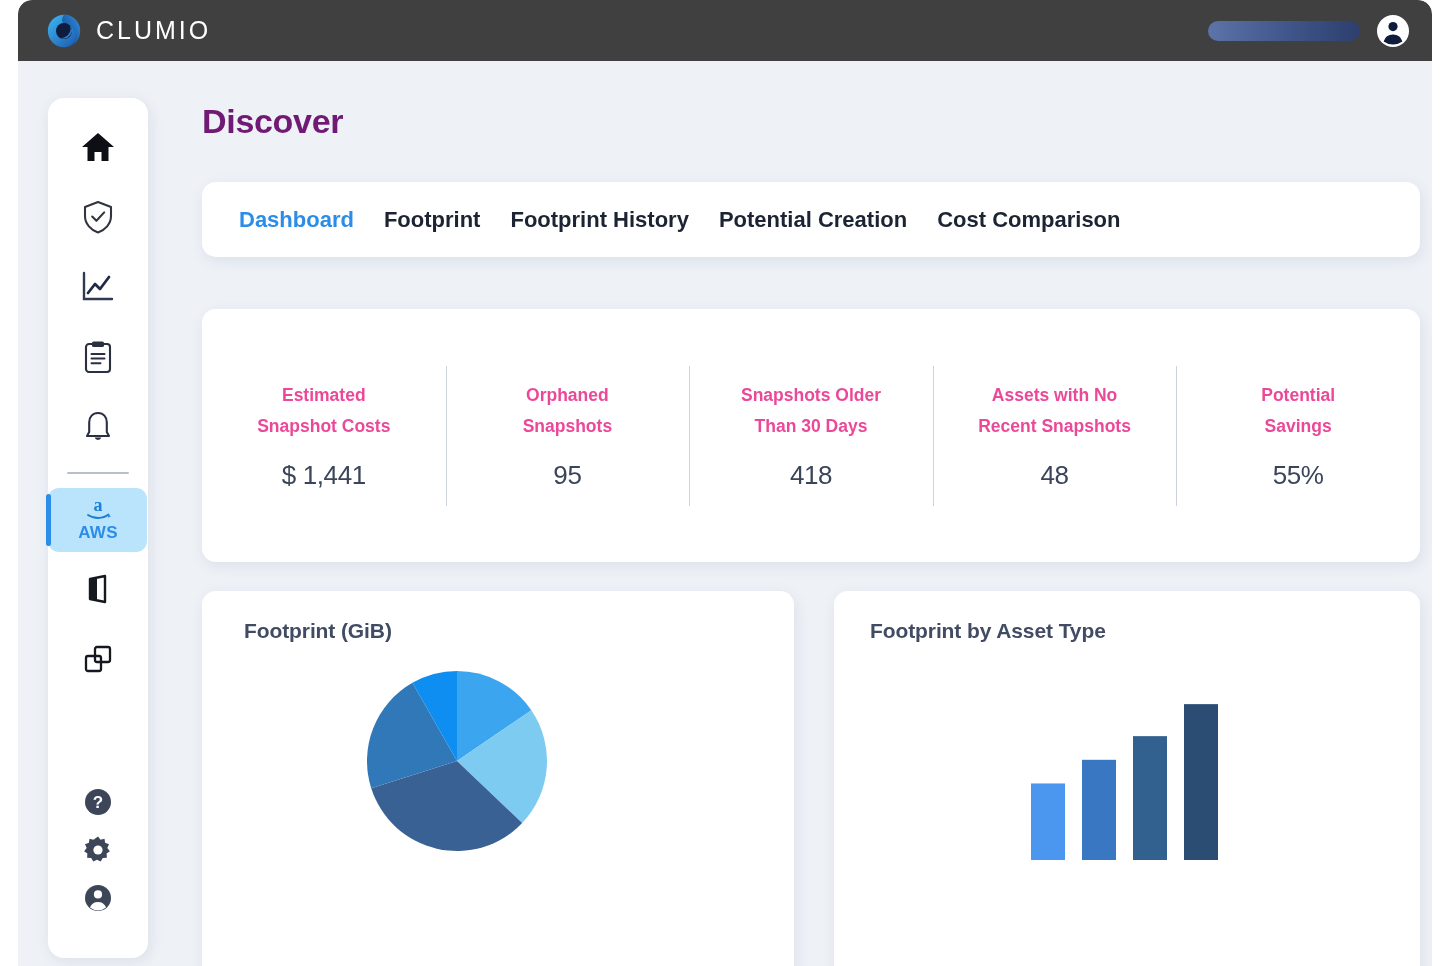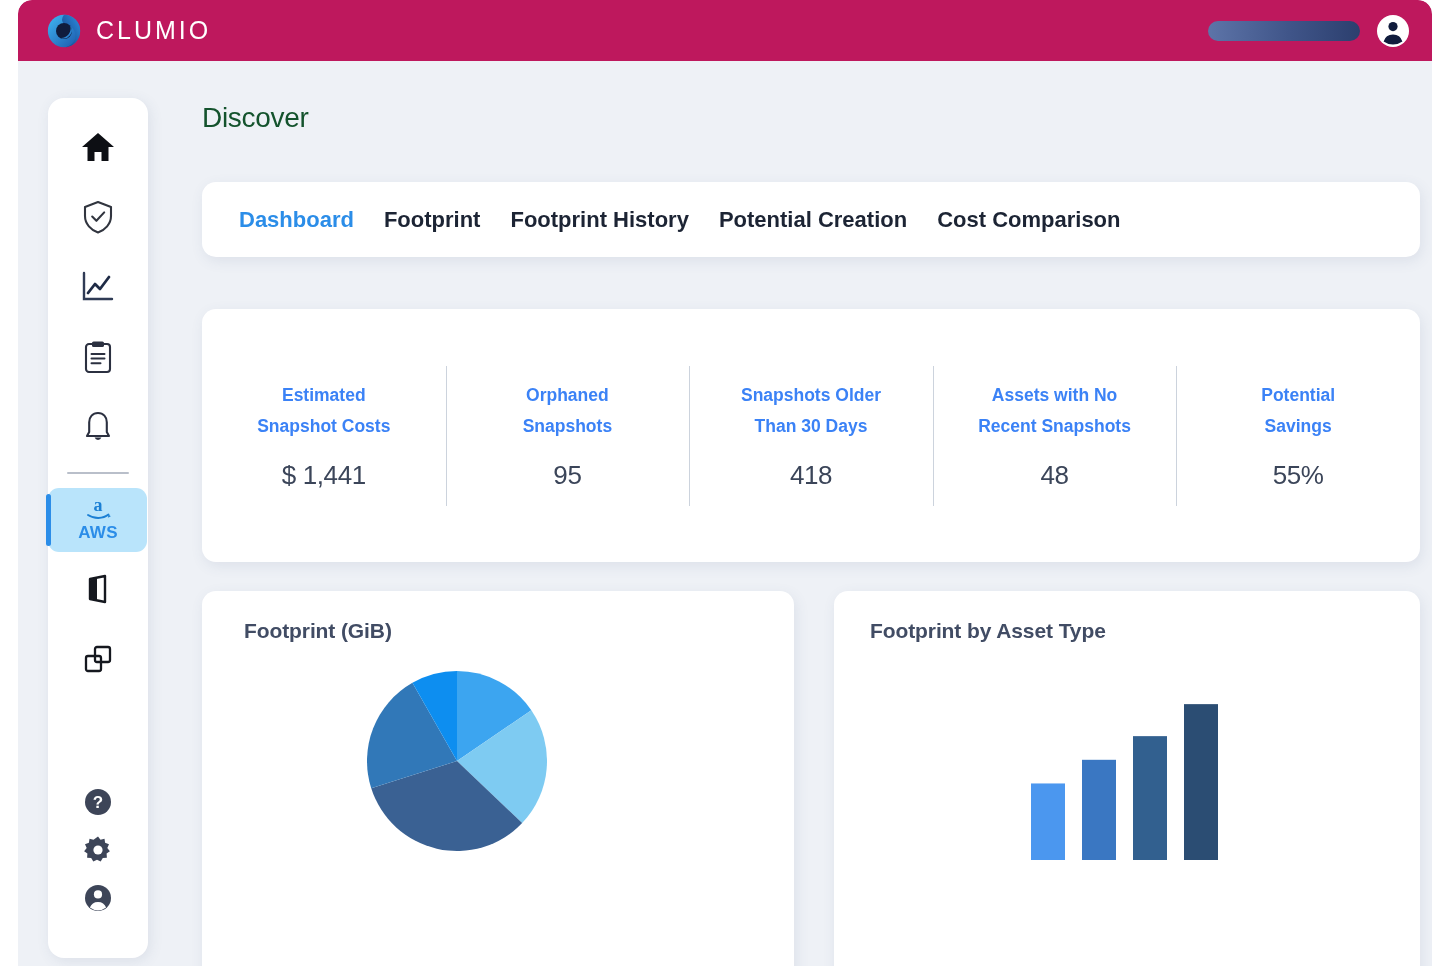--- a/index.html
+++ b/index.html
@@ -17,21 +17,21 @@
     background: #eef1f6;
     border-radius: 14px 14px 0 0;
     overflow: hidden;
   }
 
   
   .topbar {
     position: absolute;
     left: 0; top: 0;
     width: 1414px; height: 61px;
-    background: #be185d;
+    background: #404040;
     border-radius: 14px 14px 0 0;
     display: flex;
     align-items: center;
   }
   .brand {
     display: flex; align-items: center;
     margin-left: 27px;
     gap: 13px;
   }
   .logo-mark { width: 38px; height: 38px; display: block; }
@@ -97,21 +97,21 @@
     background: #b9bfca;
     margin: 10px auto 10px auto;
     border-radius: 1px;
   }
   .nav-bottom { margin-top: 84px; }
   .nav-bottom .nav-item { height: 48px; }
 
   
   .main { position: absolute; left: 152px; top: 80px; right: 12px; }
   .page-title {
-    font-size: 28px; font-weight: 400; color: #14532d;
+    font-size: 34px; font-weight: 700; color: #701a75;
     letter-spacing: -0.3px;
     margin: 22px 0 0 32px;
   }
 
   .card {
     background: #ffffff;
     border-radius: 14px;
     box-shadow: 2px 4px 14px rgba(70,90,130,0.10);
   }
 
@@ -143,21 +143,21 @@
     position: relative;
     height: 140px;
   }
   .stat + .stat::before {
     content: "";
     position: absolute; left: 0; top: 0;
     width: 1px; height: 140px;
     background: #ccd3dd;
   }
   .stat-label {
-    color: #3b82f6;
+    color: #ec4899;
     font-size: 17.5px; font-weight: 700;
     text-align: center; line-height: 1.78;
     white-space: pre-line;
   }
   .stat-value {
     color: #3b4559;
     font-size: 26px; font-weight: 400;
     margin-top: 18px; letter-spacing: -0.4px;
   }
 

